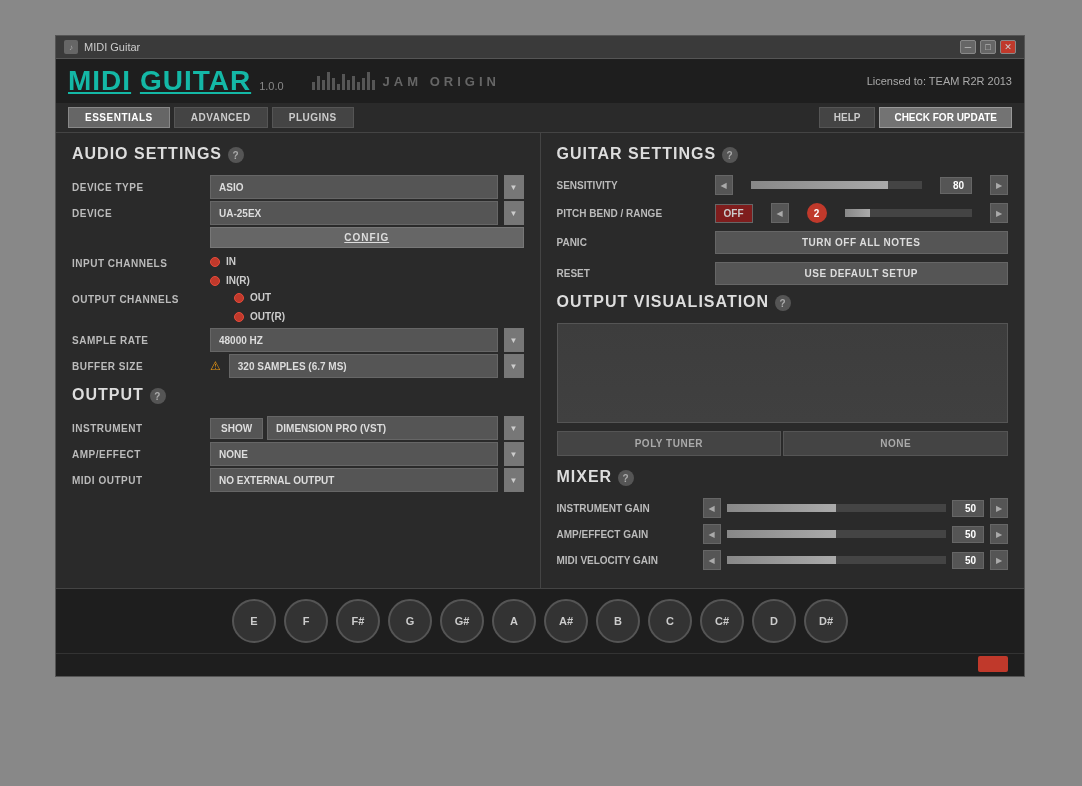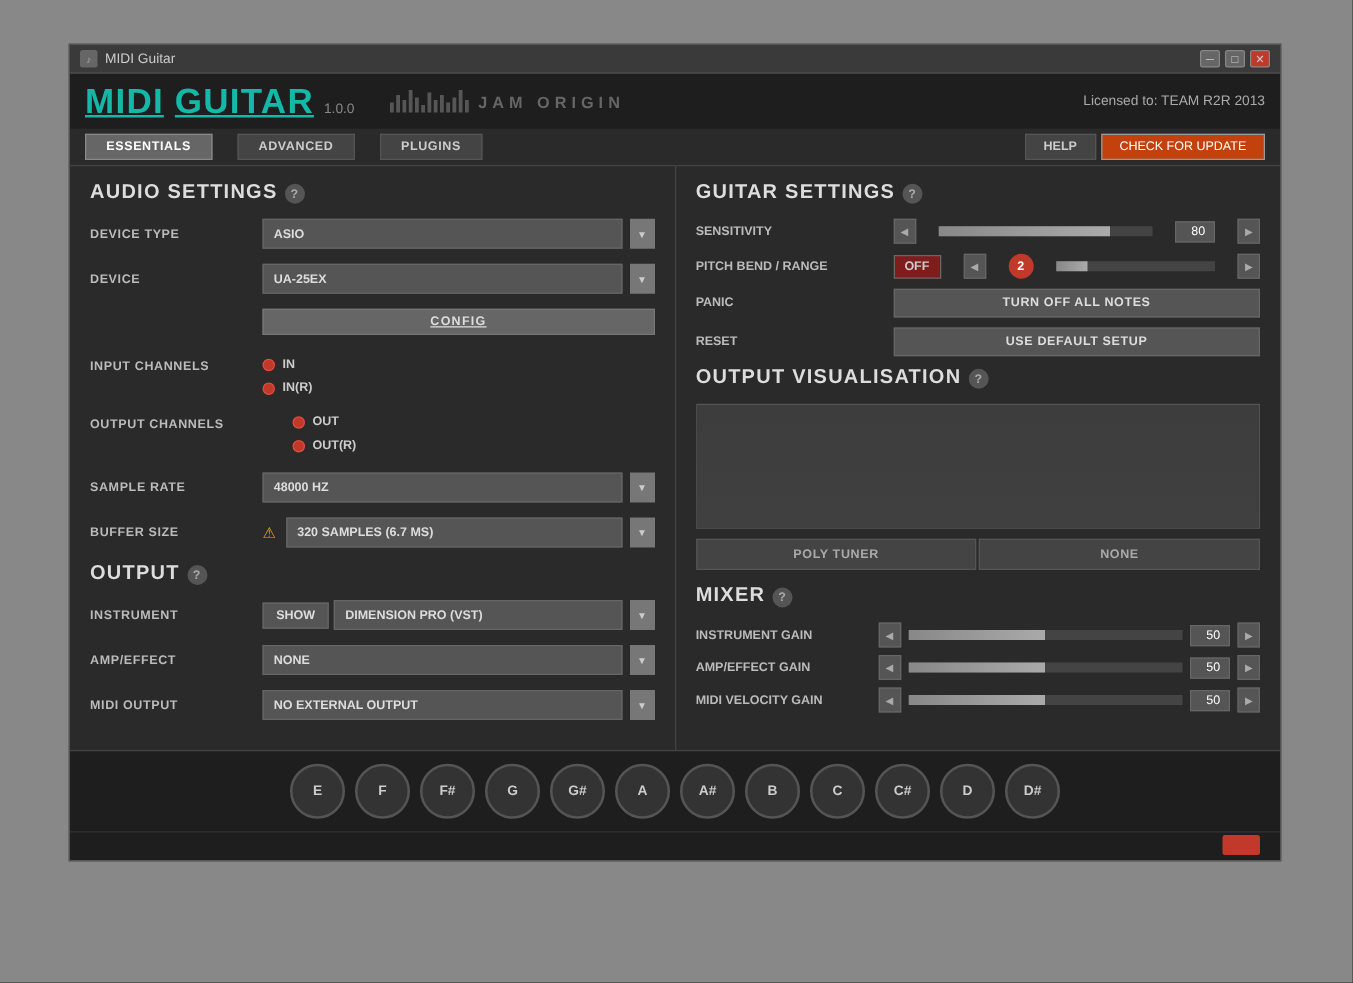--- a/index.html
+++ b/index.html
@@ -75,21 +75,21 @@
 
     .nav-bar {
       background: #2a2a2a;
       padding: 4px 12px;
       display: flex;
       align-items: center;
       gap: 4px;
       border-bottom: 1px solid #444;
       justify-content: space-between;
     }
-    .nav-left { display: flex; gap: 20px; }
+    .nav-left { display: flex; gap: 4px; }
     .nav-btn {
       padding: 4px 16px;
       background: #444;
       border: 1px solid #555;
       color: #ccc;
       font-size: 10px;
       font-weight: bold;
       cursor: pointer;
       text-transform: uppercase;
       letter-spacing: 0.5px;
@@ -101,25 +101,25 @@
       background: #444;
       border: 1px solid #555;
       color: #ccc;
       font-size: 10px;
       font-weight: bold;
       cursor: pointer;
       text-transform: uppercase;
     }
     .update-btn {
       padding: 4px 14px;
-      background: #c2410c;
+      background: #737373;
       border: 1px solid #999;
       color: #fff;
       font-size: 10px;
-      font-weight: normal;
+      font-weight: bold;
       cursor: pointer;
       text-transform: uppercase;
     }
 
     .main-content {
       display: flex;
       gap: 0;
     }
 
     .left-panel, .right-panel {
@@ -143,21 +143,21 @@
       width: 16px; height: 16px;
       background: #555;
       border-radius: 50%;
       display: inline-flex; align-items: center; justify-content: center;
       font-size: 10px; color: #aaa; cursor: pointer;
     }
 
     .field-row {
       display: flex;
       align-items: center;
-      margin-bottom: 12px;
+      margin-bottom: 2px;
       gap: 8px;
     }
     .field-label {
       width: 130px;
       font-size: 10px;
       font-weight: bold;
       color: #bbb;
       text-transform: uppercase;
       letter-spacing: 0.5px;
       flex-shrink: 0;
@@ -236,21 +236,21 @@
       text-transform: uppercase;
       flex-shrink: 0;
     }
     .slider-value {
       width: 32px;
       background: #555;
       border: 1px solid #666;
       color: #fff;
       text-align: center;
       font-size: 10px;
-      font-weight: normal;
+      font-weight: bold;
       padding: 2px 12px;
     }
     .slider-arrow-left, .slider-arrow-right {
       width: 18px; height: 20px;
       background: #555;
       display: flex; align-items: center; justify-content: center;
       cursor: pointer; font-size: 8px; color: #aaa;
       border: 1px solid #666;
     }
 

